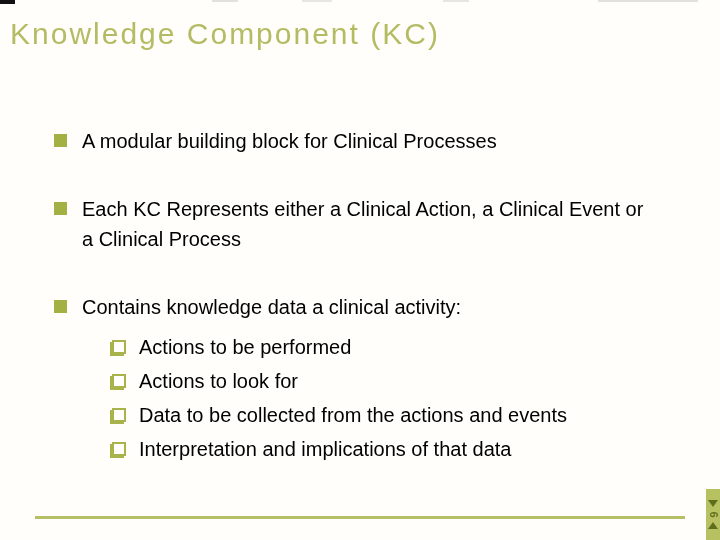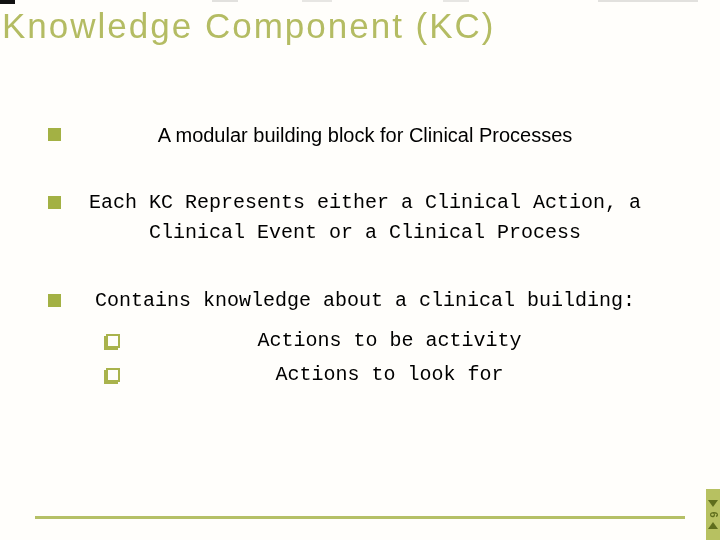--- a/index.html
+++ b/index.html
@@ -12,35 +12,35 @@
   .top-artifact{position:absolute;top:0;height:4px;background:#111;}
   .ta-1{left:0;width:15px;}
   .ta-2{left:212px;width:26px;opacity:.12;height:2px;}
   .ta-3{left:302px;width:30px;opacity:.10;height:2px;}
   .ta-4{left:443px;width:26px;opacity:.10;height:2px;}
   .ta-5{left:598px;width:100px;opacity:.12;height:2px;}
 
   
   .slide-title{
     position:absolute;left:2px;top:4px;width:700px;
-    font-size:35px;line-height:44px;font-weight:400;
-    letter-spacing:2px;color:#b4bc63;margin:0;
+    font-size:30px;line-height:44px;font-weight:400;
+    letter-spacing:2px;color:#b4bc63;margin:8px;
     white-space:nowrap;
   }
 
   
   .content{
     position:absolute;left:40px;top:112px;width:622px;
     color:#000;font-size:20px;
   }
-  ul{list-style:none;margin:8px;padding:0;text-align:center;}
+  ul{list-style:none;margin:14px;padding:0;}
   .bullet{
     position:relative;padding-left:28px;line-height:30px;
   }
-  .bullet + .bullet{margin-top:38px;font-family:Liberation Mono, monospace;}
+  .bullet + .bullet{margin-top:38px;}
   .sq{
     position:absolute;left:0;top:8px;width:13px;height:13px;
     background:#a3b144;
   }
   .sub-list{margin-left:28px;margin-top:8px;}
   .sub-bullet{
     position:relative;padding-left:29px;line-height:34px;
   }
   .chk{
     position:absolute;left:2px;top:10px;width:10px;height:10px;
@@ -85,29 +85,37 @@
     <li class="bullet">
       <span class="sq"></span>
       <span>A modular building block for Clinical Processes</span>
     </li>
     <li class="bullet">
       <span class="sq"></span>
       <span>Each KC Represents either a Clinical Action, a Clinical Event or a Clinical Process</span>
     </li>
     <li class="bullet">
       <span class="sq"></span>
-      <span>Contains knowledge about a clinical building:</span>
+      <span>Contains knowledge data a clinical activity:</span>
       <ul class="sub-list">
         <li class="sub-bullet">
           <span class="chk"></span>
-          <span>Actions to be activity</span>
+          <span>Actions to be performed</span>
         </li>
         <li class="sub-bullet">
           <span class="chk"></span>
           <span>Actions to look for</span>
+        </li>
+        <li class="sub-bullet">
+          <span class="chk"></span>
+          <span>Data to be collected from the actions and events</span>
+        </li>
+        <li class="sub-bullet">
+          <span class="chk"></span>
+          <span>Interpretation and implications of that data</span>
         </li>
       </ul>
     </li>
   </ul>
 </div>
 
 <div class="bottom-rule"></div>
 
 <div class="nav-strip">
   <span class="tri tri-down"></span>

